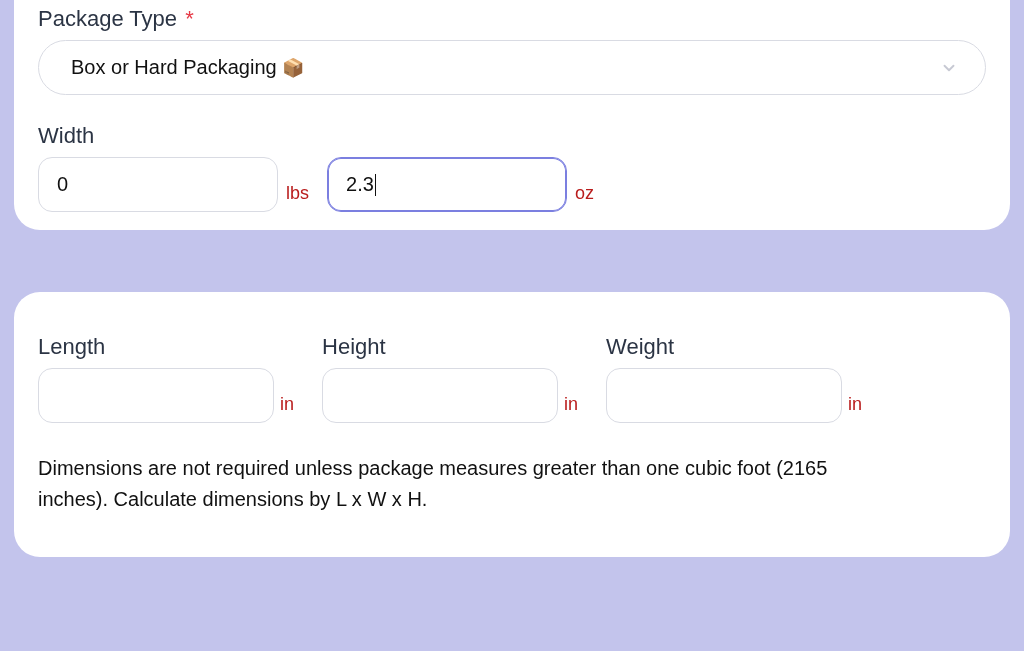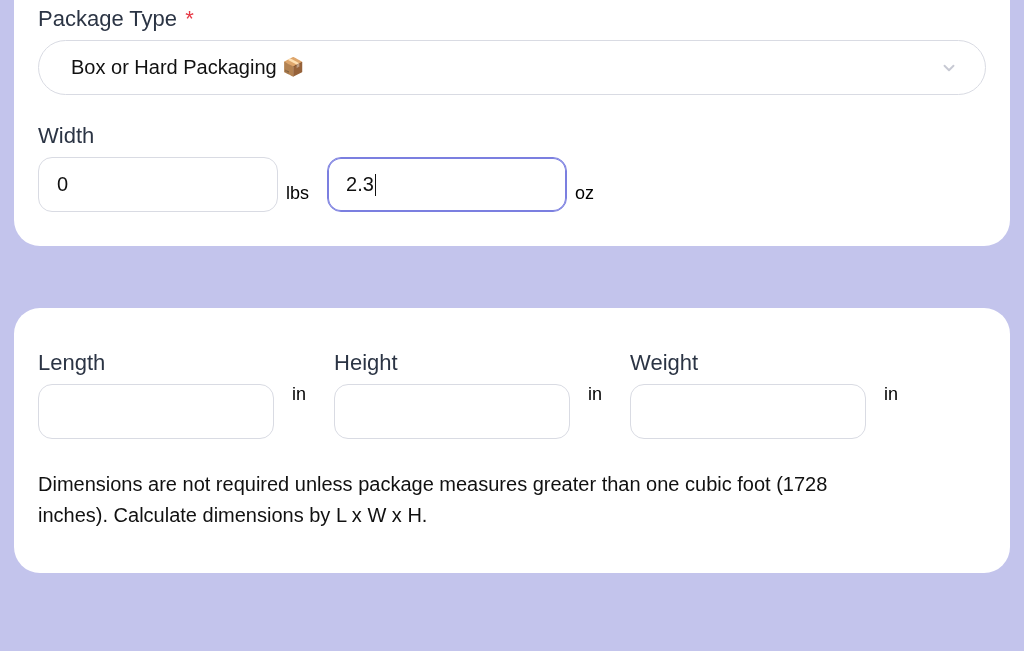--- a/index.html
+++ b/index.html
@@ -8,21 +8,21 @@
       background: #c3c4ec;
       width: 1024px;
       height: 651px;
       overflow: hidden;
       color: #1a2333;
     }
     .card {
       background: #ffffff;
       border-radius: 26px;
       margin: 0 14px 0 14px;
-      padding: 0 24px 34px 24px;
+      padding: 0 24px 18px 24px;
     }
     .card-top {
       border-top-left-radius: 0;
       border-top-right-radius: 0;
       padding-top: 6px;
     }
     .form-label {
       font-size: 22px;
       font-weight: 500;
       color: #2b3444;
@@ -38,20 +38,21 @@
       width: 100%;
       border: 1px solid #d9dbe3;
       border-radius: 28px;
       padding: 15px 50px 15px 32px;
       font-size: 20px;
       font-weight: 500;
       color: #111;
       background: #fff;
       cursor: pointer;
       display: flex;
+      align-items: center;
     }
     .chevron {
       position: absolute;
       right: 28px;
       top: 50%;
       transform: translateY(-50%);
       pointer-events: none;
     }
     .chevron svg { display: block; }
     .box-emoji { margin-left: 6px; }
@@ -72,32 +73,32 @@
       outline: none;
       background: #fff;
     }
     .num-input.focused {
       border-color: #7b7fe0;
       box-shadow: 0 0 0 1px #7b7fe0 inset;
       text-align: center;
     }
     .unit {
       font-size: 18px;
-      color: #000000;
+      color: #b91c1c;
       padding-bottom: 8px;
       padding-right: 10px;
     }
     .card-gap { height: 62px; }
     .dim-row {
       display: flex;
       gap: 18px;
       align-items: flex-end;
     }
     .dim-group { display: flex; flex-direction: column; }
-    .dim-input-wrap { display: flex; gap: 18px; }
+    .dim-input-wrap { display: flex; align-items: flex-end; gap: 6px; }
     .dim-input {
       width: 236px;
       border: 1px solid #d9dbe3;
       border-radius: 14px;
       padding: 15px 18px;
       font-size: 20px;
       color: #111;
       outline: none;
       background: #fff;
     }
@@ -185,14 +186,14 @@
     <div class="dim-group">
       <label class="form-label">Weight</label>
       <div class="dim-input-wrap">
         <input class="dim-input" style="">
         <span class="unit">in</span>
       </div>
     </div>
 
   </div>
 
-  <p class="hint">Dimensions are not required unless package measures greater than one cubic foot (1728 inches). Calculate dimensions by L x W x H.</p>
+  <p class="hint">Dimensions are not required unless package measures greater than one cubic foot (2165 inches). Calculate dimensions by L x W x H.</p>
 </div>
 
 </body></html>

